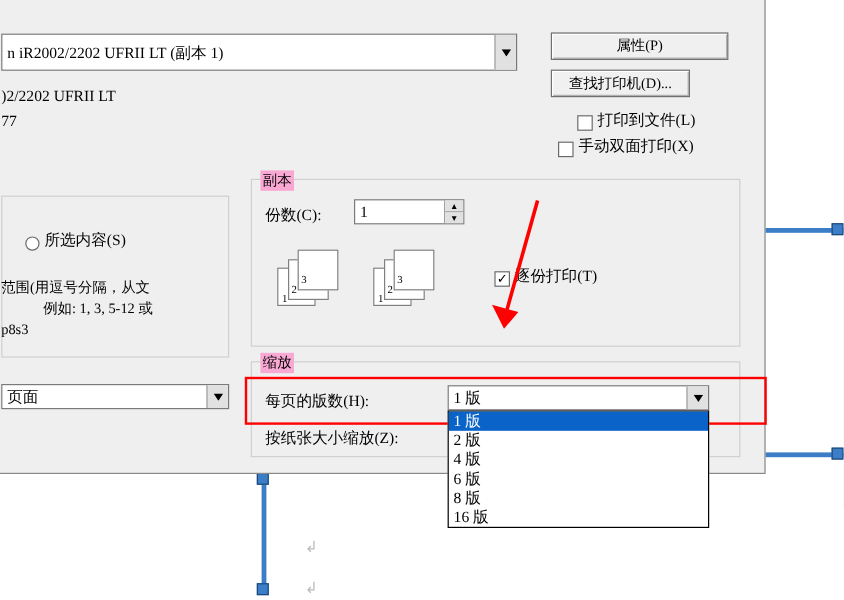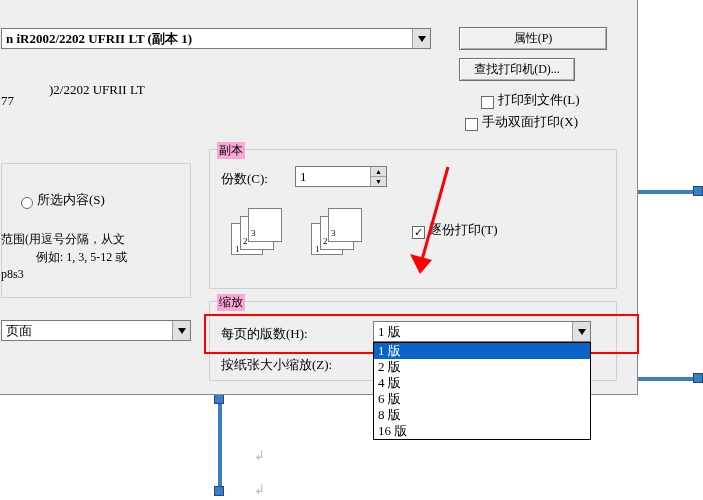--- a/index.html
+++ b/index.html
@@ -168,30 +168,30 @@
 <div class="blueline" style="left:637px; top:190px; width:66px; height:4px;"></div>
 <div class="blueline" style="left:637px; top:377px; width:66px; height:4px;"></div>
 <div class="blueline" style="left:218px; top:394px; width:4px; height:94px;"></div>
 <div class="bluesquare" style="left:693px; top:186px;"></div>
 <div class="bluesquare" style="left:693px; top:373px;"></div>
 <div class="bluesquare" style="left:214px; top:486px;"></div>
 <div class="bluesquare" style="left:214px; top:394px;"></div>
 
 <div class="dialog">
 
-  <div class="combo" style="left:40px; top:47px; width:430px; height:21px;font-weight:bold;">
+  <div class="combo" style="left:40px; top:47px; width:430px; height:31px;">
     <span>n iR2002/2202 UFRII LT (副本 1)</span>
     <div class="arrow">
       <svg width="8" height="6" viewBox="0 0 8 6">
           <path d="M0 0 L8 0 L4 6 Z" fill="#000"></path>
         </svg>
     </div>
   </div>
 
-  <div class="text" style="left:40px; top:101px;padding-left:48px;">)2/2202 UFRII LT</div>
+  <div class="text" style="left:40px; top:91px;">)2/2202 UFRII LT</div>
   <div class="text" style="left:40px; top:112px;">77</div>
 
   <div class="btn" style="left:498px; top:46px; width:148px;">
     <span>属性(P)</span>
   </div>
   <div class="btn" style="left:498px; top:77px; width:116px;">
     <span>查找打印机(D)...</span>
   </div>
 
   <div class="checkbox" style="left:520px; top:110px;">

